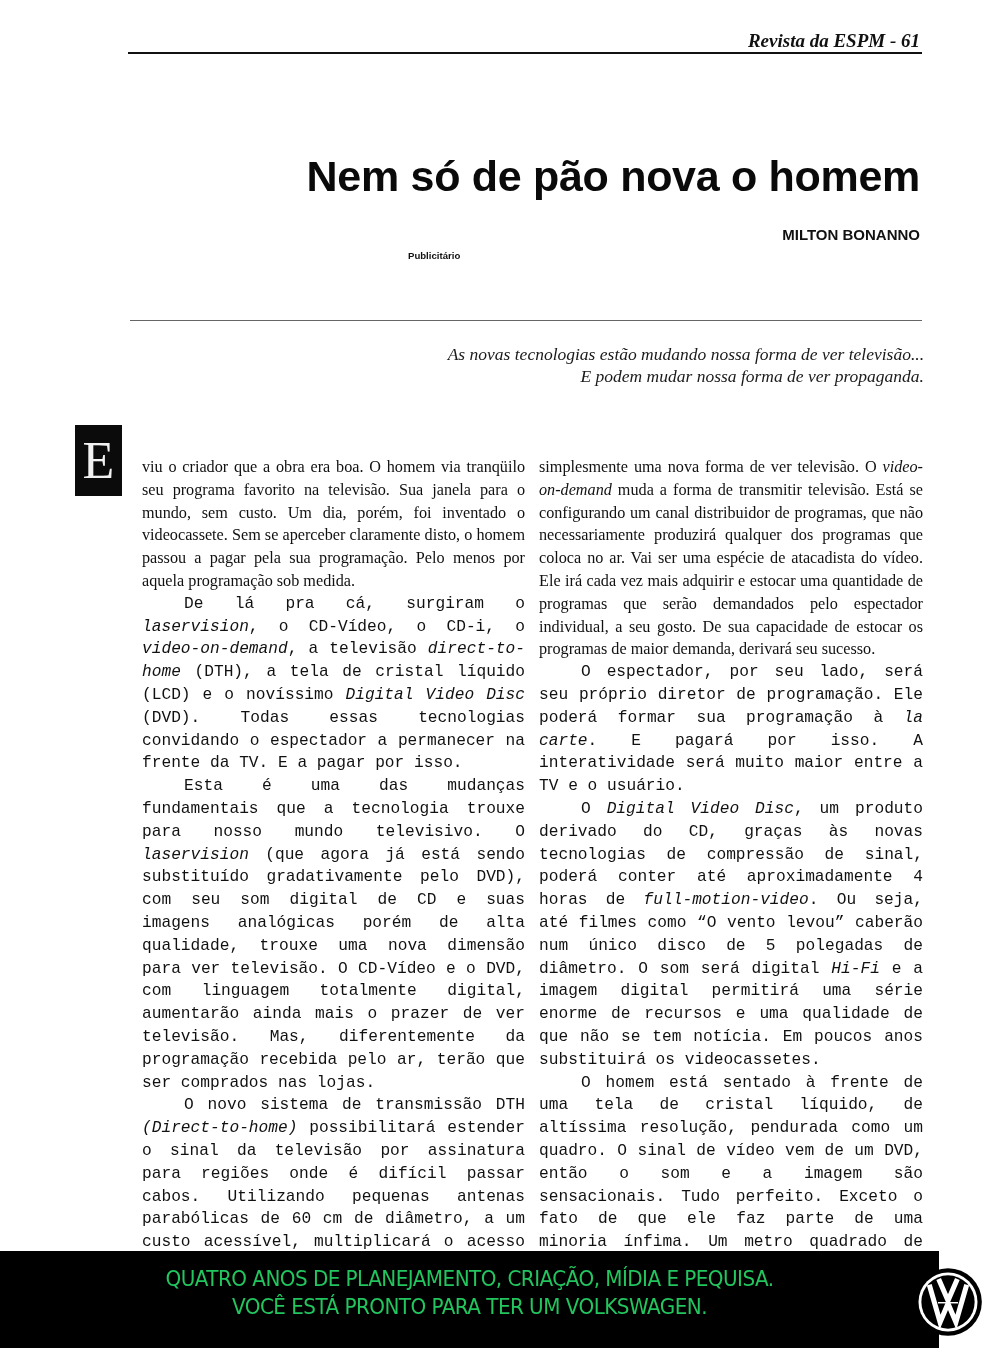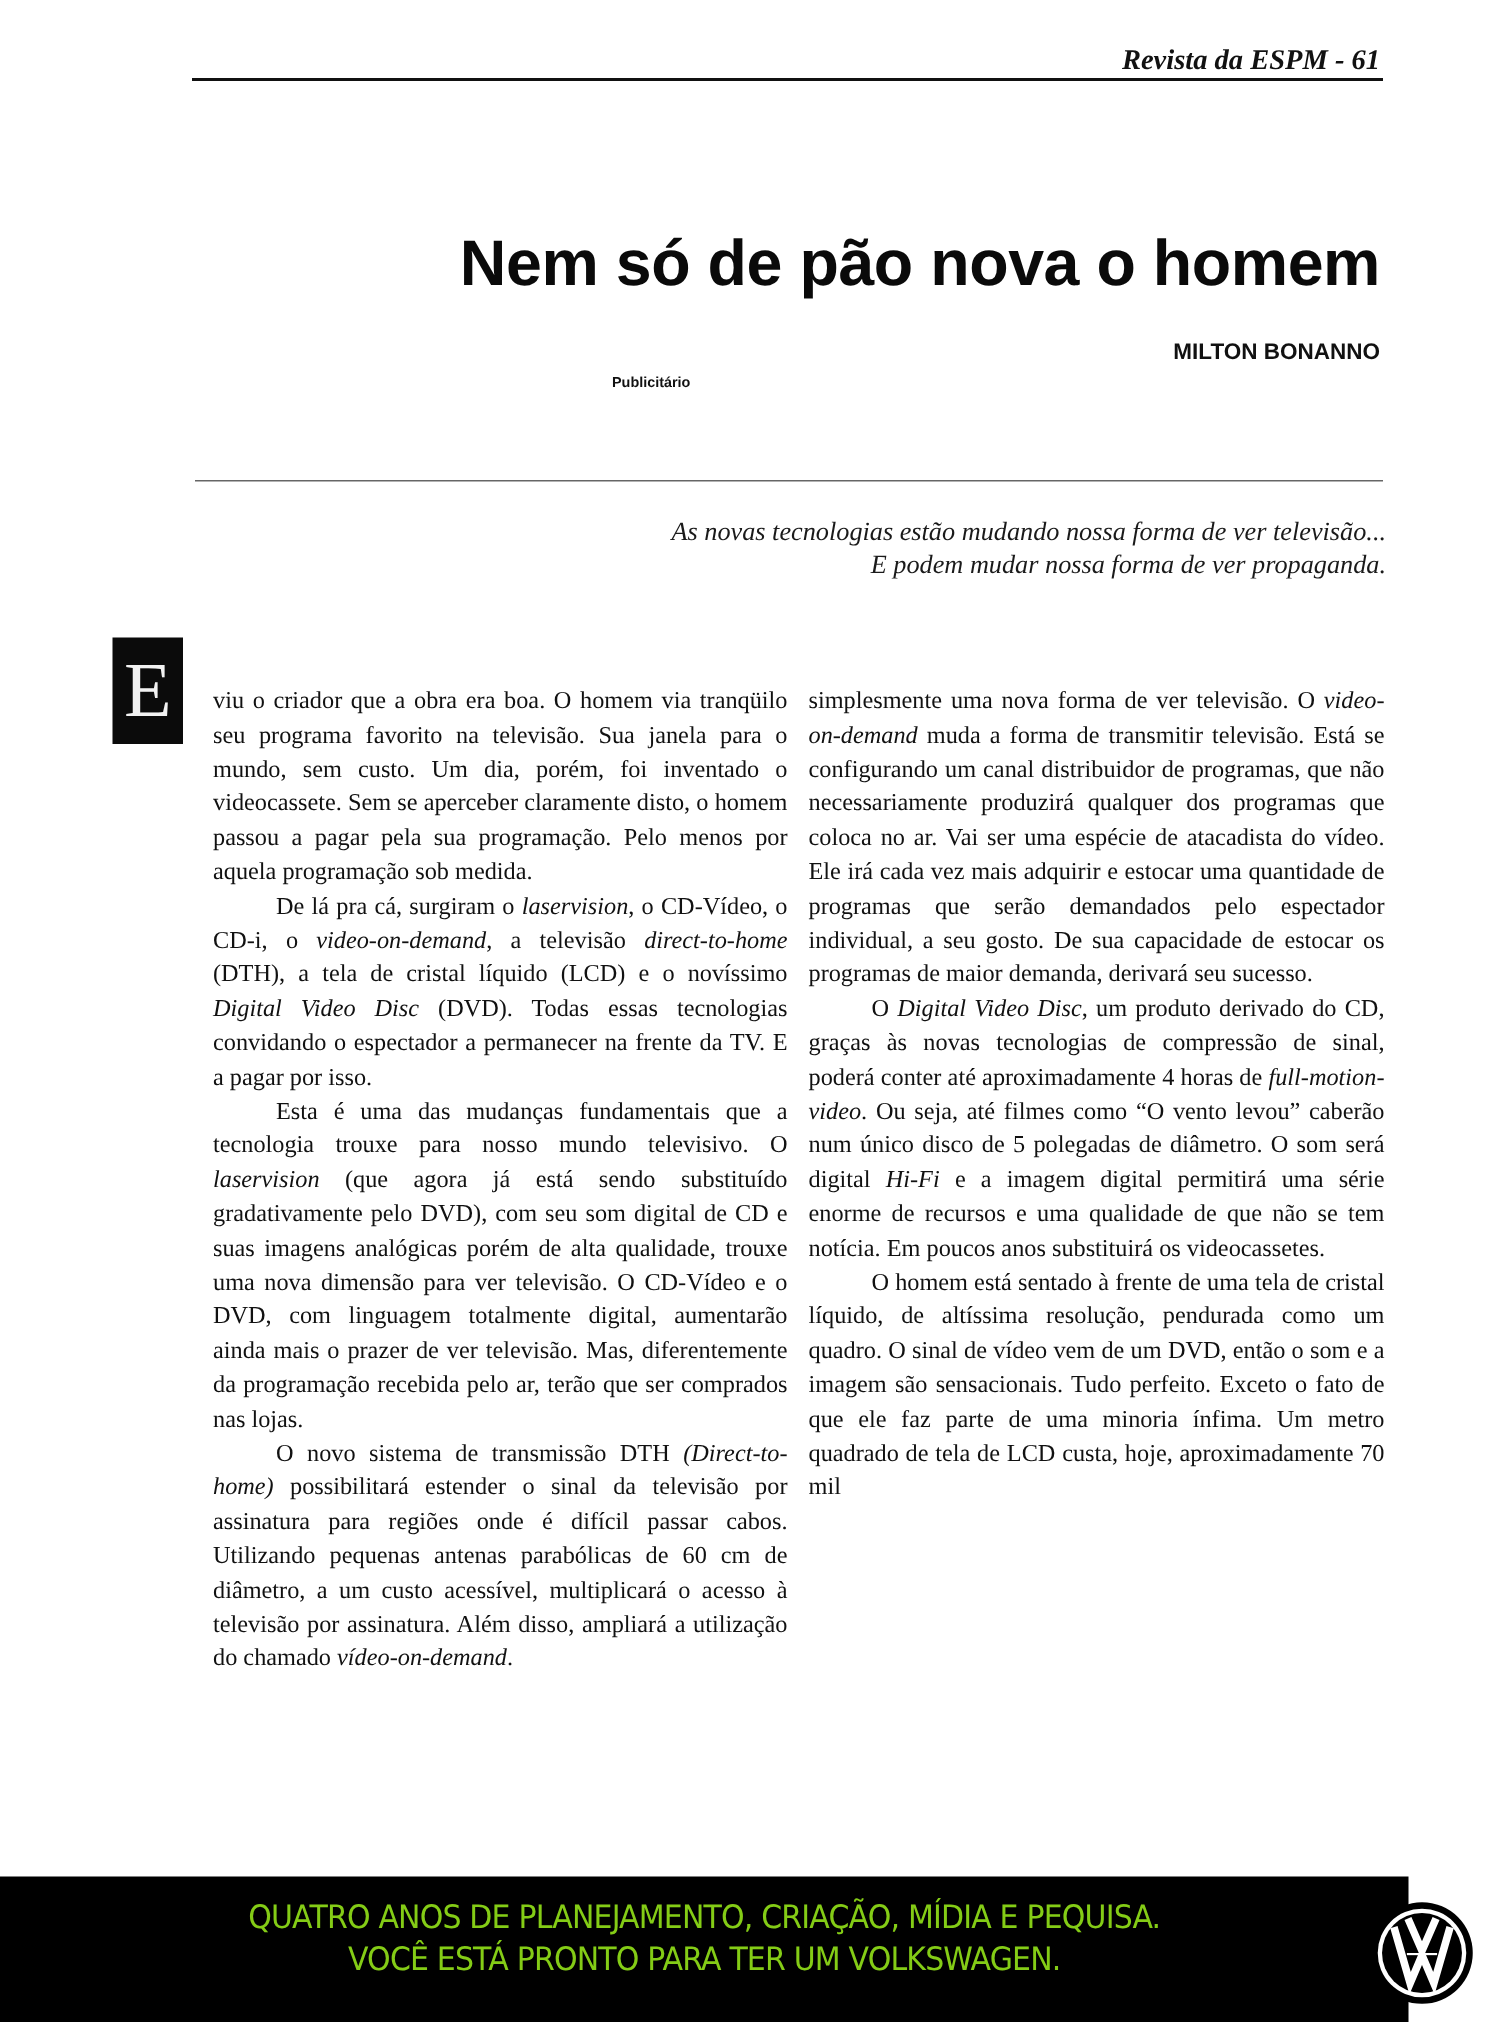--- a/index.html
+++ b/index.html
@@ -43,25 +43,25 @@
       color: #f2f2f2; font-family: "Liberation Serif", serif; font-size: 52px; line-height: 71px;
       text-align: center;
     }
     .col {
       position: absolute; top: 456px; font-size: 16.2px; line-height: 22.8px; text-align: justify;
       hyphens: none;
     }
     .col-left { left: 142px; width: 383px; }
     .col-right { left: 539px; width: 384px; }
     .col p { margin: 0; }
-    .col p.indent { text-indent: 42px; }
+    .col p.indent { text-indent: 42px; font-family: Liberation Mono, monospace; }
     .col i { font-style: italic; }
     .ad-band {
       position: absolute; left: 0; top: 1251px; width: 939px; height: 97px; background: #000;
-      color: #84cc16; font-family: "DejaVu Sans", sans-serif; text-align: center;
+      color: #22c55e; font-family: "DejaVu Sans", sans-serif; text-align: center;
     }
     .ad-line {
       font-size: 21.5px; line-height: 28px; letter-spacing: -0.6px; transform: scaleX(0.93);
       transform-origin: center; white-space: nowrap;
     }
     .ad-line-1 { margin-top: 14px; }
     .vw-logo { position: absolute; left: 912px; top: 1266px; width: 72px; height: 72px; }
   </style>
 </head>
 <body>
@@ -85,20 +85,21 @@
 
 <div class="col col-left">
   <p>viu o criador que a obra era boa. O homem via tranqüilo seu programa favorito na televisão. Sua janela para o mundo, sem custo. Um dia, porém, foi inventado o videocassete. Sem se aperceber claramente disto, o homem passou a pagar pela sua programação. Pelo menos por aquela programação sob medida.</p>
   <p class="indent"><span>De lá pra cá, surgiram o </span><i>laservision</i><span>, o CD-Vídeo, o CD-i, o </span><i>video-on-demand</i><span>, a televisão </span><i>direct-to-home</i><span> (DTH), a tela de cristal líquido (LCD) e o novíssimo </span><i>Digital Video Disc</i><span> (DVD). Todas essas tecnologias convidando o espectador a permanecer na frente da TV. E a pagar por isso.</span></p>
   <p class="indent"><span>Esta é uma das mudanças fundamentais que a tecnologia trouxe para nosso mundo televisivo. O </span><i>laservision</i><span> (que agora já está sendo substituído gradativamente pelo DVD), com seu som digital de CD e suas imagens analógicas porém de alta qualidade, trouxe uma nova dimensão para ver televisão. O CD-Vídeo e o DVD, com linguagem totalmente digital, aumentarão ainda mais o prazer de ver televisão. Mas, diferentemente da programação recebida pelo ar, terão que ser comprados nas lojas.</span></p>
   <p class="indent"><span>O novo sistema de transmissão DTH </span><i>(Direct-to-home)</i><span> possibilitará estender o sinal da televisão por assinatura para regiões onde é difícil passar cabos. Utilizando pequenas antenas parabólicas de 60 cm de diâmetro, a um custo acessível, multiplicará o acesso à televisão por assinatura. Além disso, ampliará a utilização do chamado </span><i>vídeo-on-demand</i><span>.</span></p>
 </div>
 
 <div class="col col-right">
   <p><span>simplesmente uma nova forma de ver televisão. O </span><i>video-on-demand</i><span> muda a forma de transmitir televisão. Está se configurando um canal distribuidor de programas, que não necessariamente produzirá qualquer dos programas que coloca no ar. Vai ser uma espécie de atacadista do vídeo. Ele irá cada vez mais adquirir e estocar uma quantidade de programas que serão demandados pelo espectador individual, a seu gosto. De sua capacidade de estocar os programas de maior demanda, derivará seu sucesso.</span></p>
+  <p class="indent"><span>O espectador, por seu lado, será seu próprio diretor de programação. Ele poderá formar sua programação à </span><i>la carte</i><span>. E pagará por isso. A interatividade será muito maior entre a TV e o usuário.</span></p>
   <p class="indent"><span>O </span><i>Digital Video Disc</i><span>, um produto derivado do CD, graças às novas tecnologias de compressão de sinal, poderá conter até aproximadamente 4 horas de </span><i>full-motion-video</i><span>. Ou seja, até filmes como “O vento levou” caberão num único disco de 5 polegadas de diâmetro. O som será digital </span><i>Hi-Fi</i><span> e a imagem digital permitirá uma série enorme de recursos e uma qualidade de que não se tem notícia. Em poucos anos substituirá os videocassetes.</span></p>
   <p class="indent">O homem está sentado à frente de uma tela de cristal líquido, de altíssima resolução, pendurada como um quadro. O sinal de vídeo vem de um DVD, então o som e a imagem são sensacionais. Tudo perfeito. Exceto o fato de que ele faz parte de uma minoria ínfima. Um metro quadrado de tela de LCD custa, hoje, aproximadamente 70 mil</p>
 </div>
 
 <div class="ad-band">
   <div class="ad-line ad-line-1">QUATRO ANOS DE PLANEJAMENTO, CRIAÇÃO, MÍDIA E PEQUISA.</div>
   <div class="ad-line">VOCÊ ESTÁ PRONTO PARA TER UM VOLKSWAGEN.</div>
 </div>
 
 <svg class="vw-logo" viewBox="0 0 100 100">

